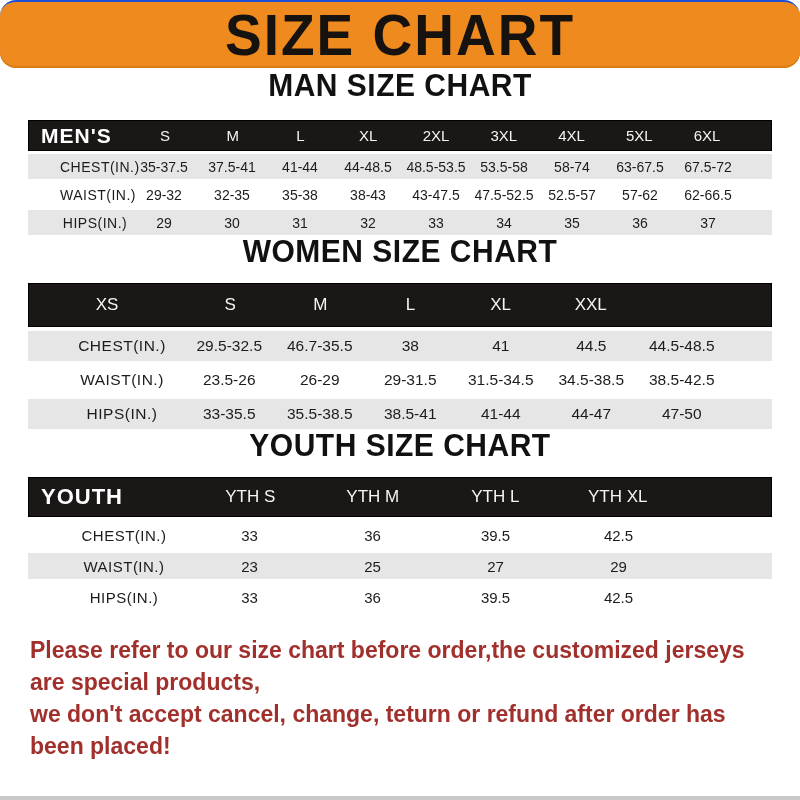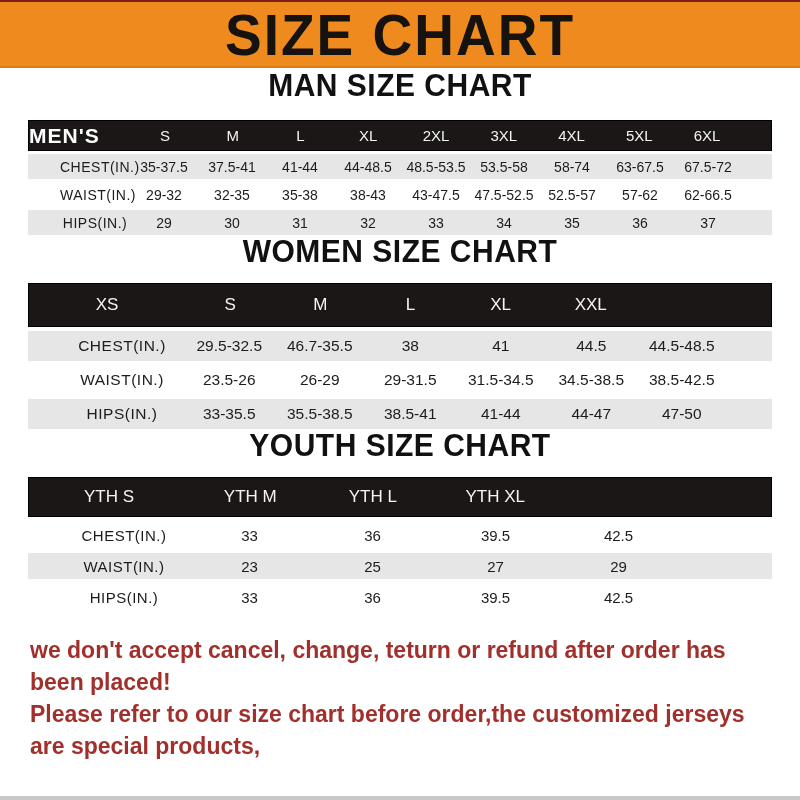--- a/index.html
+++ b/index.html
@@ -3,23 +3,24 @@
 <meta charset="utf-8">
 <style>
   html,body{margin:0;padding:0;}
   body{
     width:800px;height:800px;overflow:hidden;background:#ffffff;
     font-family:"Liberation Sans","DejaVu Sans",sans-serif;
     position:relative;
   }
   
   .banner{
-    height:66px;background:#EF8A1F;border-top:2px solid #7f1d1d;
+    height:66px;background:#EF8A1F;border-top:2px solid #1d4ed8;
     display:flex;align-items:center;justify-content:center;
     box-shadow:inset 0 -2px 0 #d97d15;
+    border-radius:16px;
   }
   .banner h1{
     margin:0;font-size:55px;font-weight:bold;color:#161210;
     letter-spacing:2px;transform:scaleY(1.06);line-height:1;
   }
   
   h2.section-title{
     margin:0;text-align:center;font-weight:bold;color:#111;
     font-size:30px;letter-spacing:.5px;line-height:34px;transform:scaleY(1.05);
   }
@@ -27,21 +28,21 @@
   .mt-women{margin-top:21px;}
   .mt-youth{margin-top:30px;}
   
   .size-table{margin:16px 28px 0 28px;}
   .size-table .bar{
     background:#1B1716;color:#fff;display:grid;align-items:center;
     height:var(--bar-h);padding-right:var(--right-pad);
     border:1px solid #000;box-sizing:border-box;
   }
   .size-table .corner{
-    font-weight:bold;font-size:var(--corner-fs);
+    font-weight:bold;font-size:var(--corner-fs);padding-left:12px;
     letter-spacing:1px;
   }
   .size-table .colhead{
     text-align:center;font-size:var(--colhead-fs);font-weight:normal;
     color:#f4f4f4;
   }
   .size-table .row{
     display:grid;align-items:center;height:var(--row-h);
     margin-top:var(--gap);padding-right:var(--right-pad);
     box-sizing:border-box;
@@ -172,20 +173,21 @@
         <div class="cell">44-47</div>
         <div class="cell">47-50</div>
       </div>
     </div>
 </section>
 
 <section>
   <h2 class="section-title mt-youth">YOUTH SIZE CHART</h2>
   <div class="size-table" id="table-youth">
       <div class="bar" style="grid-template-columns: var(--label-w) repeat(4, 1fr);">
+        <div class="corner">YOUTH</div>
         <div class="colhead">YTH S</div>
         <div class="colhead">YTH M</div>
         <div class="colhead">YTH L</div>
         <div class="colhead">YTH XL</div>
       </div>
       <div class="row white" style="grid-template-columns: var(--label-w) repeat(4, 1fr);">
         <div class="rowlabel">CHEST(IN.)</div>
         <div class="cell">33</div>
         <div class="cell">36</div>
         <div class="cell">39.5</div>
@@ -202,17 +204,17 @@
         <div class="rowlabel">HIPS(IN.)</div>
         <div class="cell">33</div>
         <div class="cell">36</div>
         <div class="cell">39.5</div>
         <div class="cell">42.5</div>
       </div>
     </div>
 </section>
 
 <footer class="note">
+  <p>Please refer to our size chart before order,the customized jerseys are special products,</p>
   <p>we don't accept cancel, change, teturn or refund after order has been placed!</p>
-  <p>Please refer to our size chart before order,the customized jerseys are special products,</p>
 </footer>
 
 <div class="bottom-strip"></div>
 
 </body></html>

